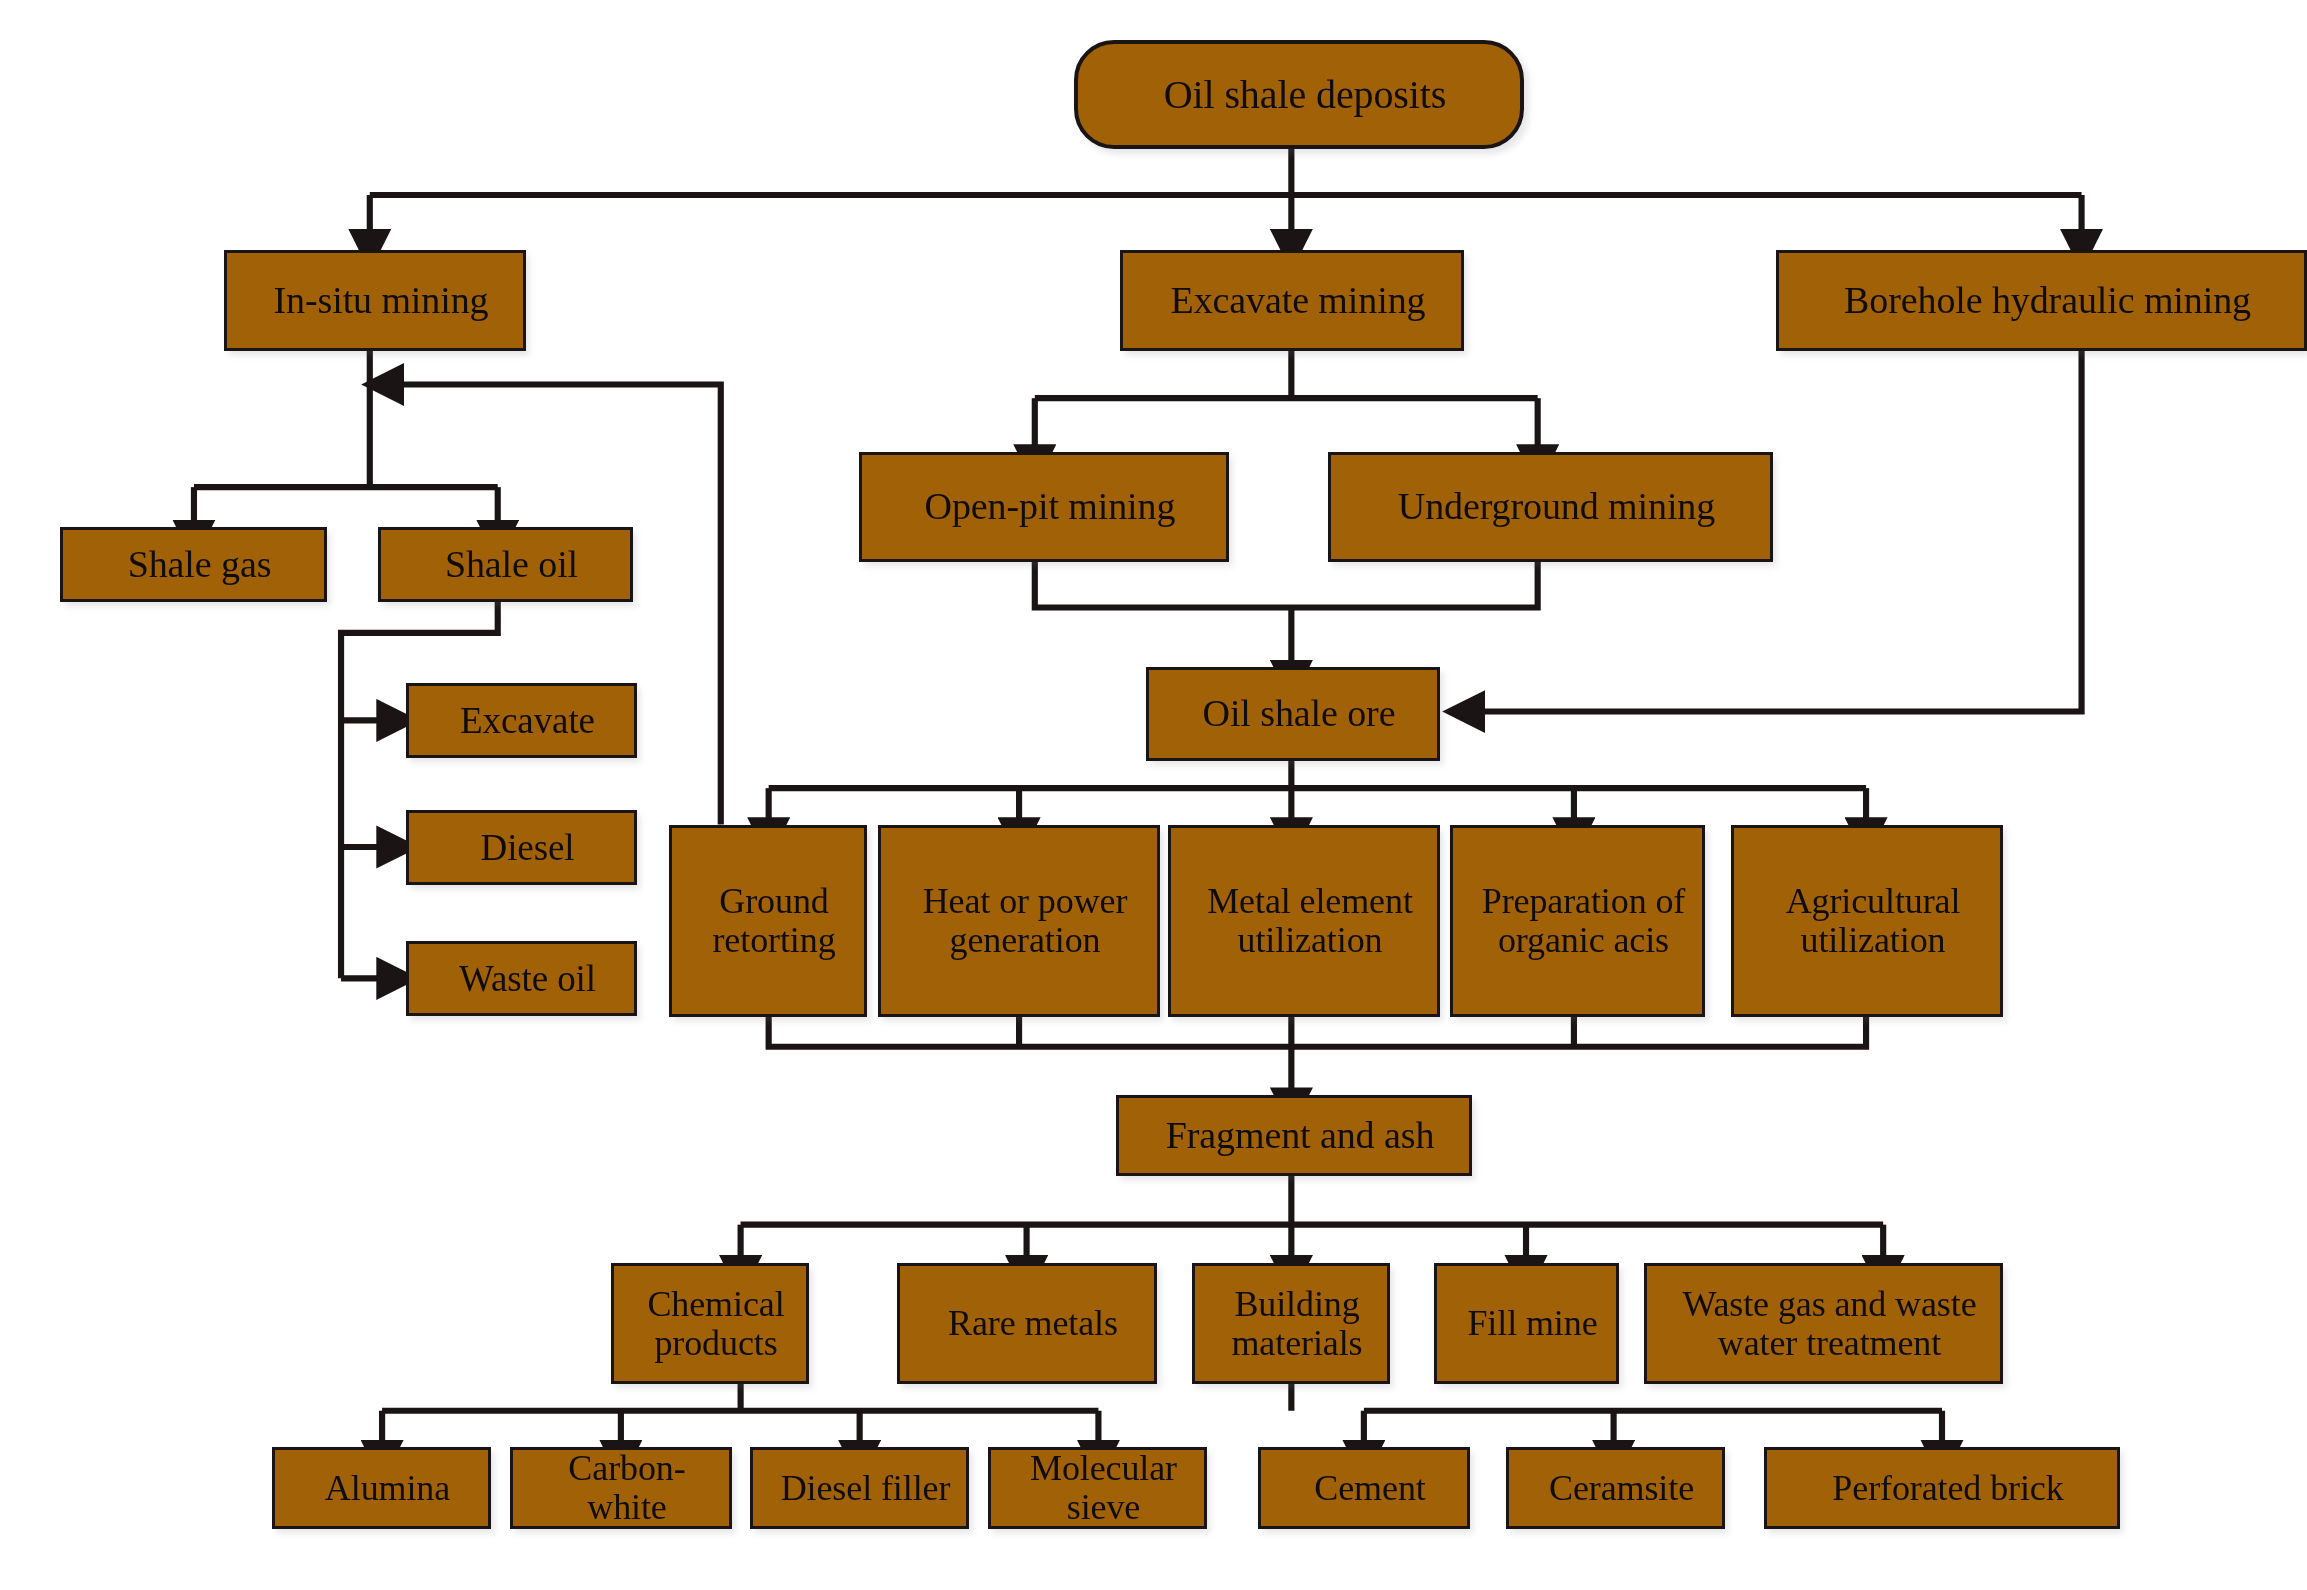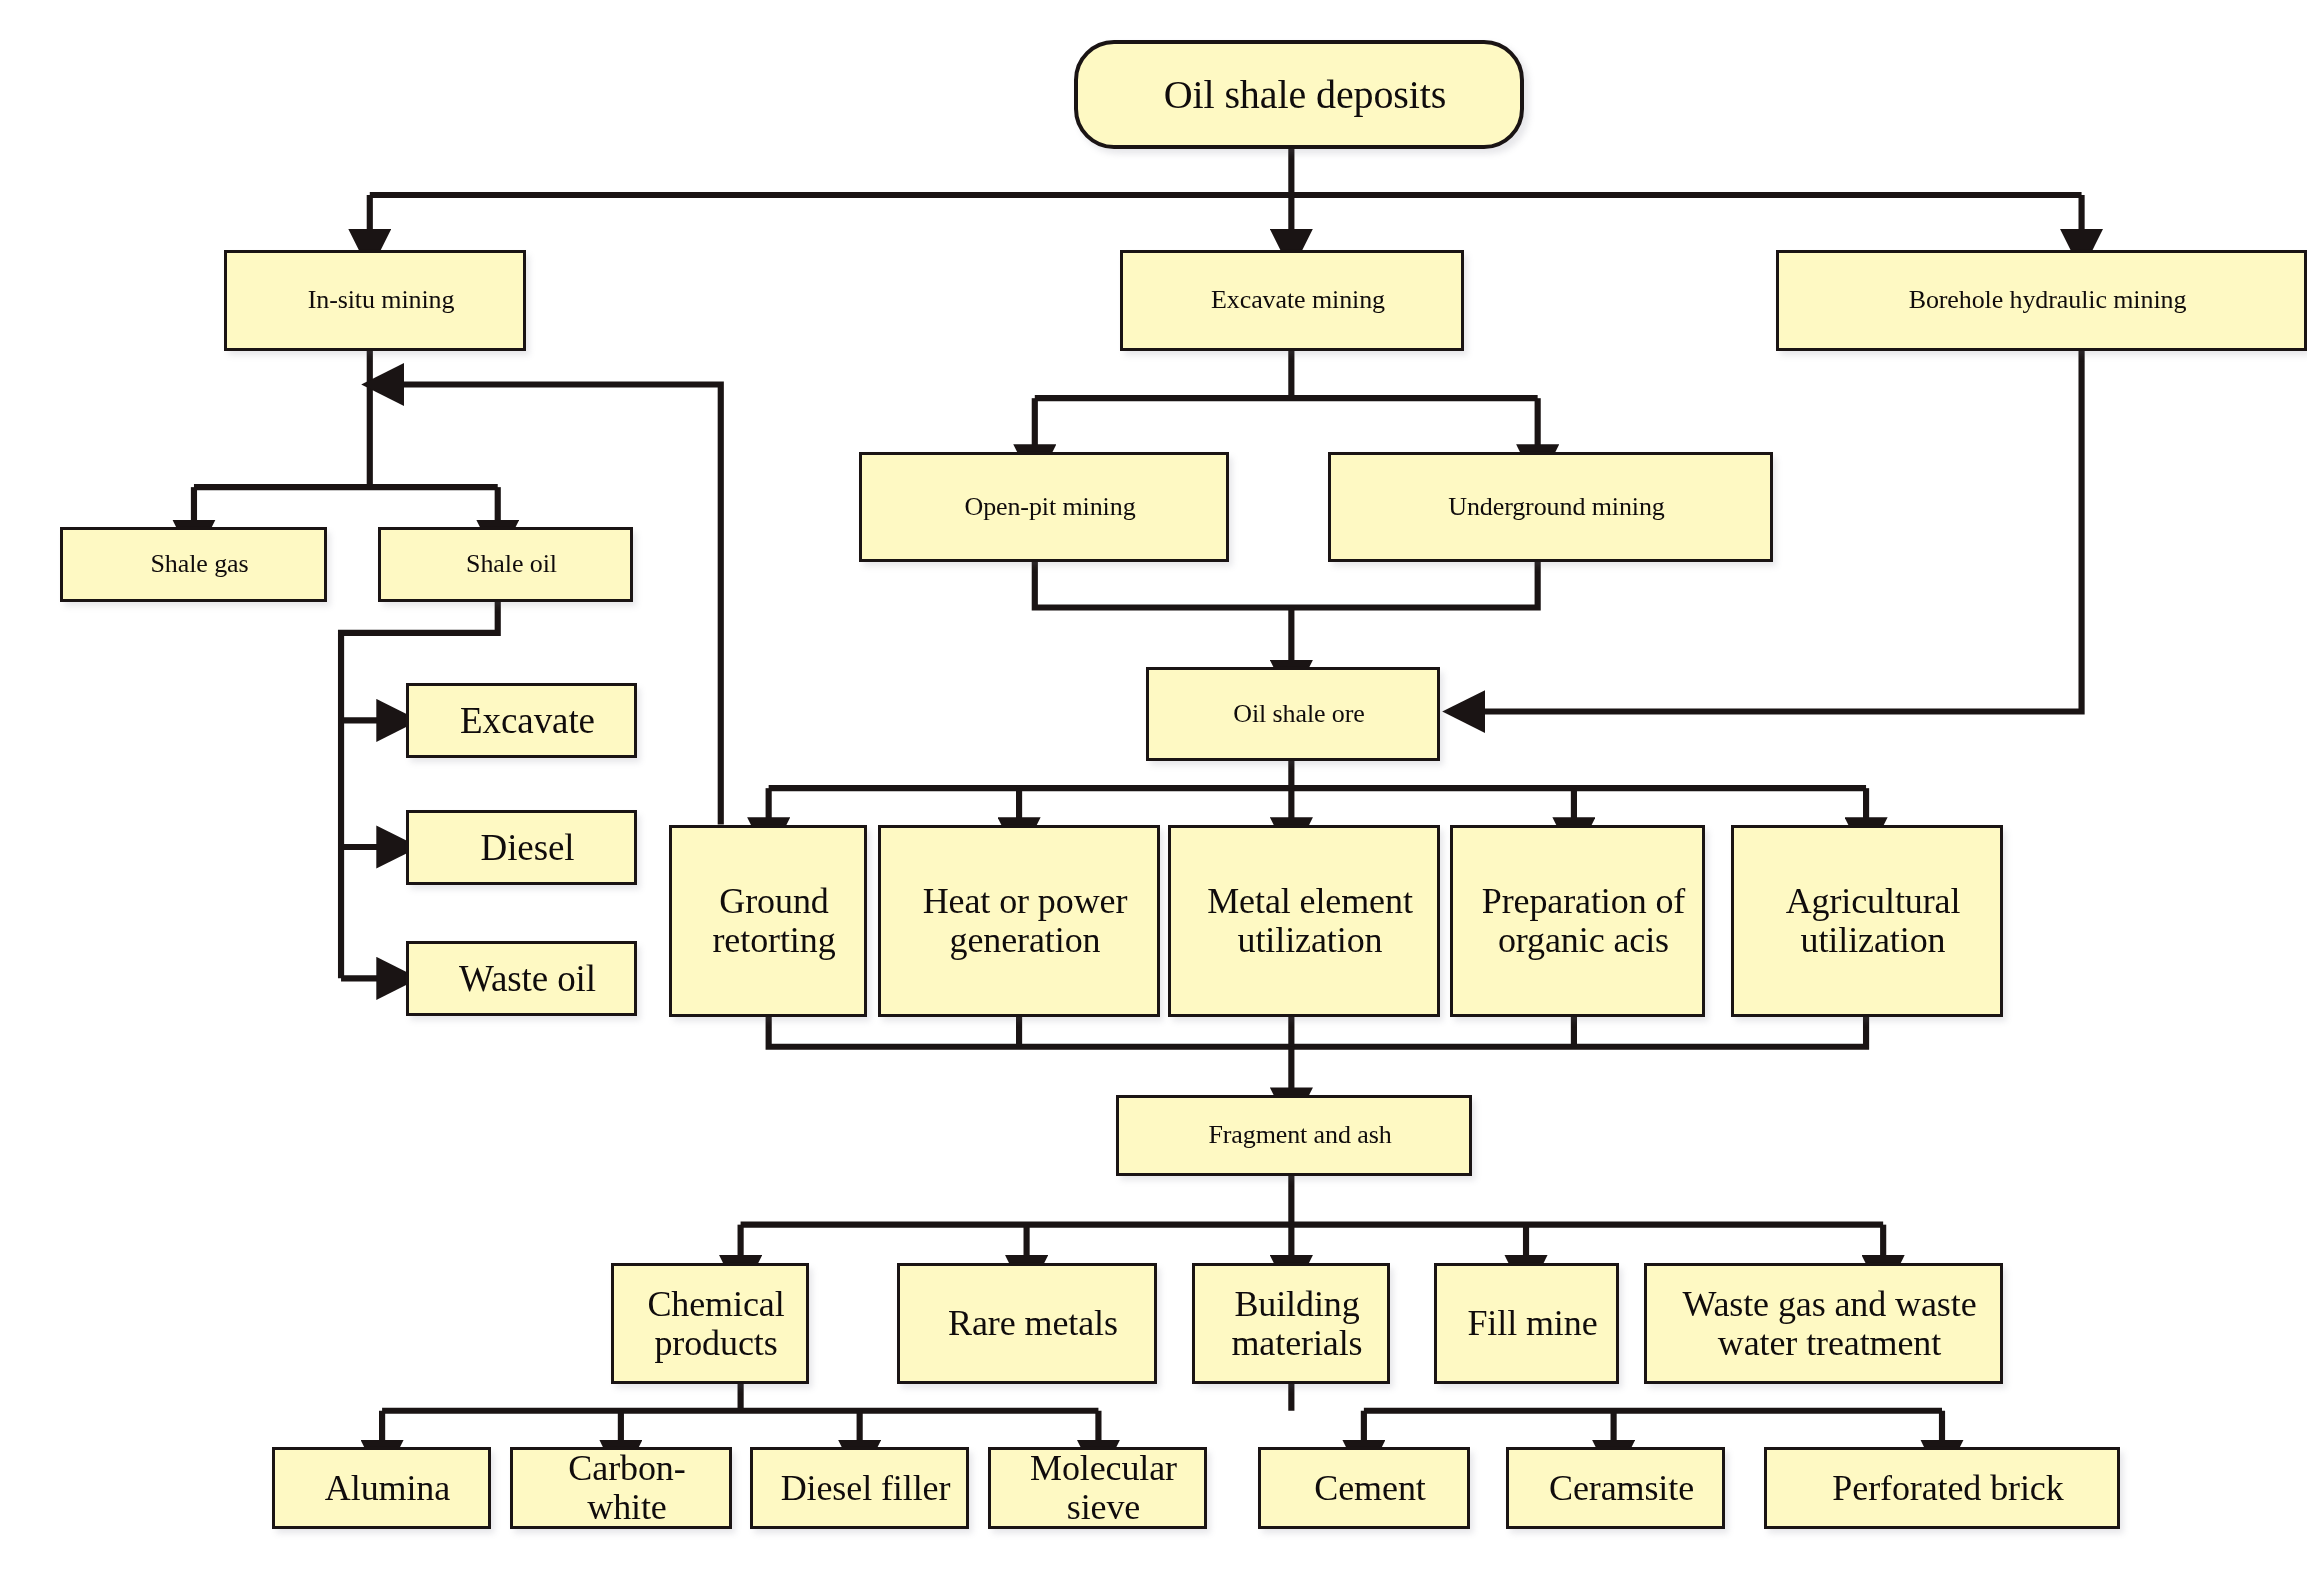--- a/index.html
+++ b/index.html
@@ -2,36 +2,36 @@
 <html style="font-size:11px"><head>
 <meta charset="utf-8">
 <style>
   html,body{margin:0;padding:0;background:#ffffff;}
   body{font-family:"Liberation Serif","DejaVu Serif",serif;}
   #stage{position:relative;width:2307px;height:1590px;background:#ffffff;overflow:hidden;}
   #wires{position:absolute;left:0;top:0;width:2307px;height:1590px;}
   .node{
     position:absolute;
     box-sizing:border-box;
-    background:#fef9c3;
+    background:#a16207;
     border:3.4px solid #1a1414;
     display:flex;align-items:center;justify-content:center;
     text-align:center;
     color:#100c0c;
     line-height:1.08;
     letter-spacing:-0.1px;
     box-shadow:4.1px 4.8px 6.2px rgba(120,120,140,0.18);
     z-index:3;
     padding-left:12px;
   }
   .node span{display:block;width:100%;padding:0 4.1px;}
   .node.root{border-radius:40px;border-width:4.8px;}
   .f52{font-size:36px;}
   .f54{font-size:37px;}
-  .f56{font-size:26px;}
+  .f56{font-size:38px;}
   .f58{font-size:40px;}
 </style>
 </head>
 <body>
 
 <div id="stage">
 
   <svg id="wires" viewBox="0 0 3371 2324" xmlns="http://www.w3.org/2000/svg">
     <defs>
       <marker id="ad" viewBox="0 0 12 12" refX="2" refY="6" markerWidth="7" markerHeight="7" orient="auto-start-reverse">

